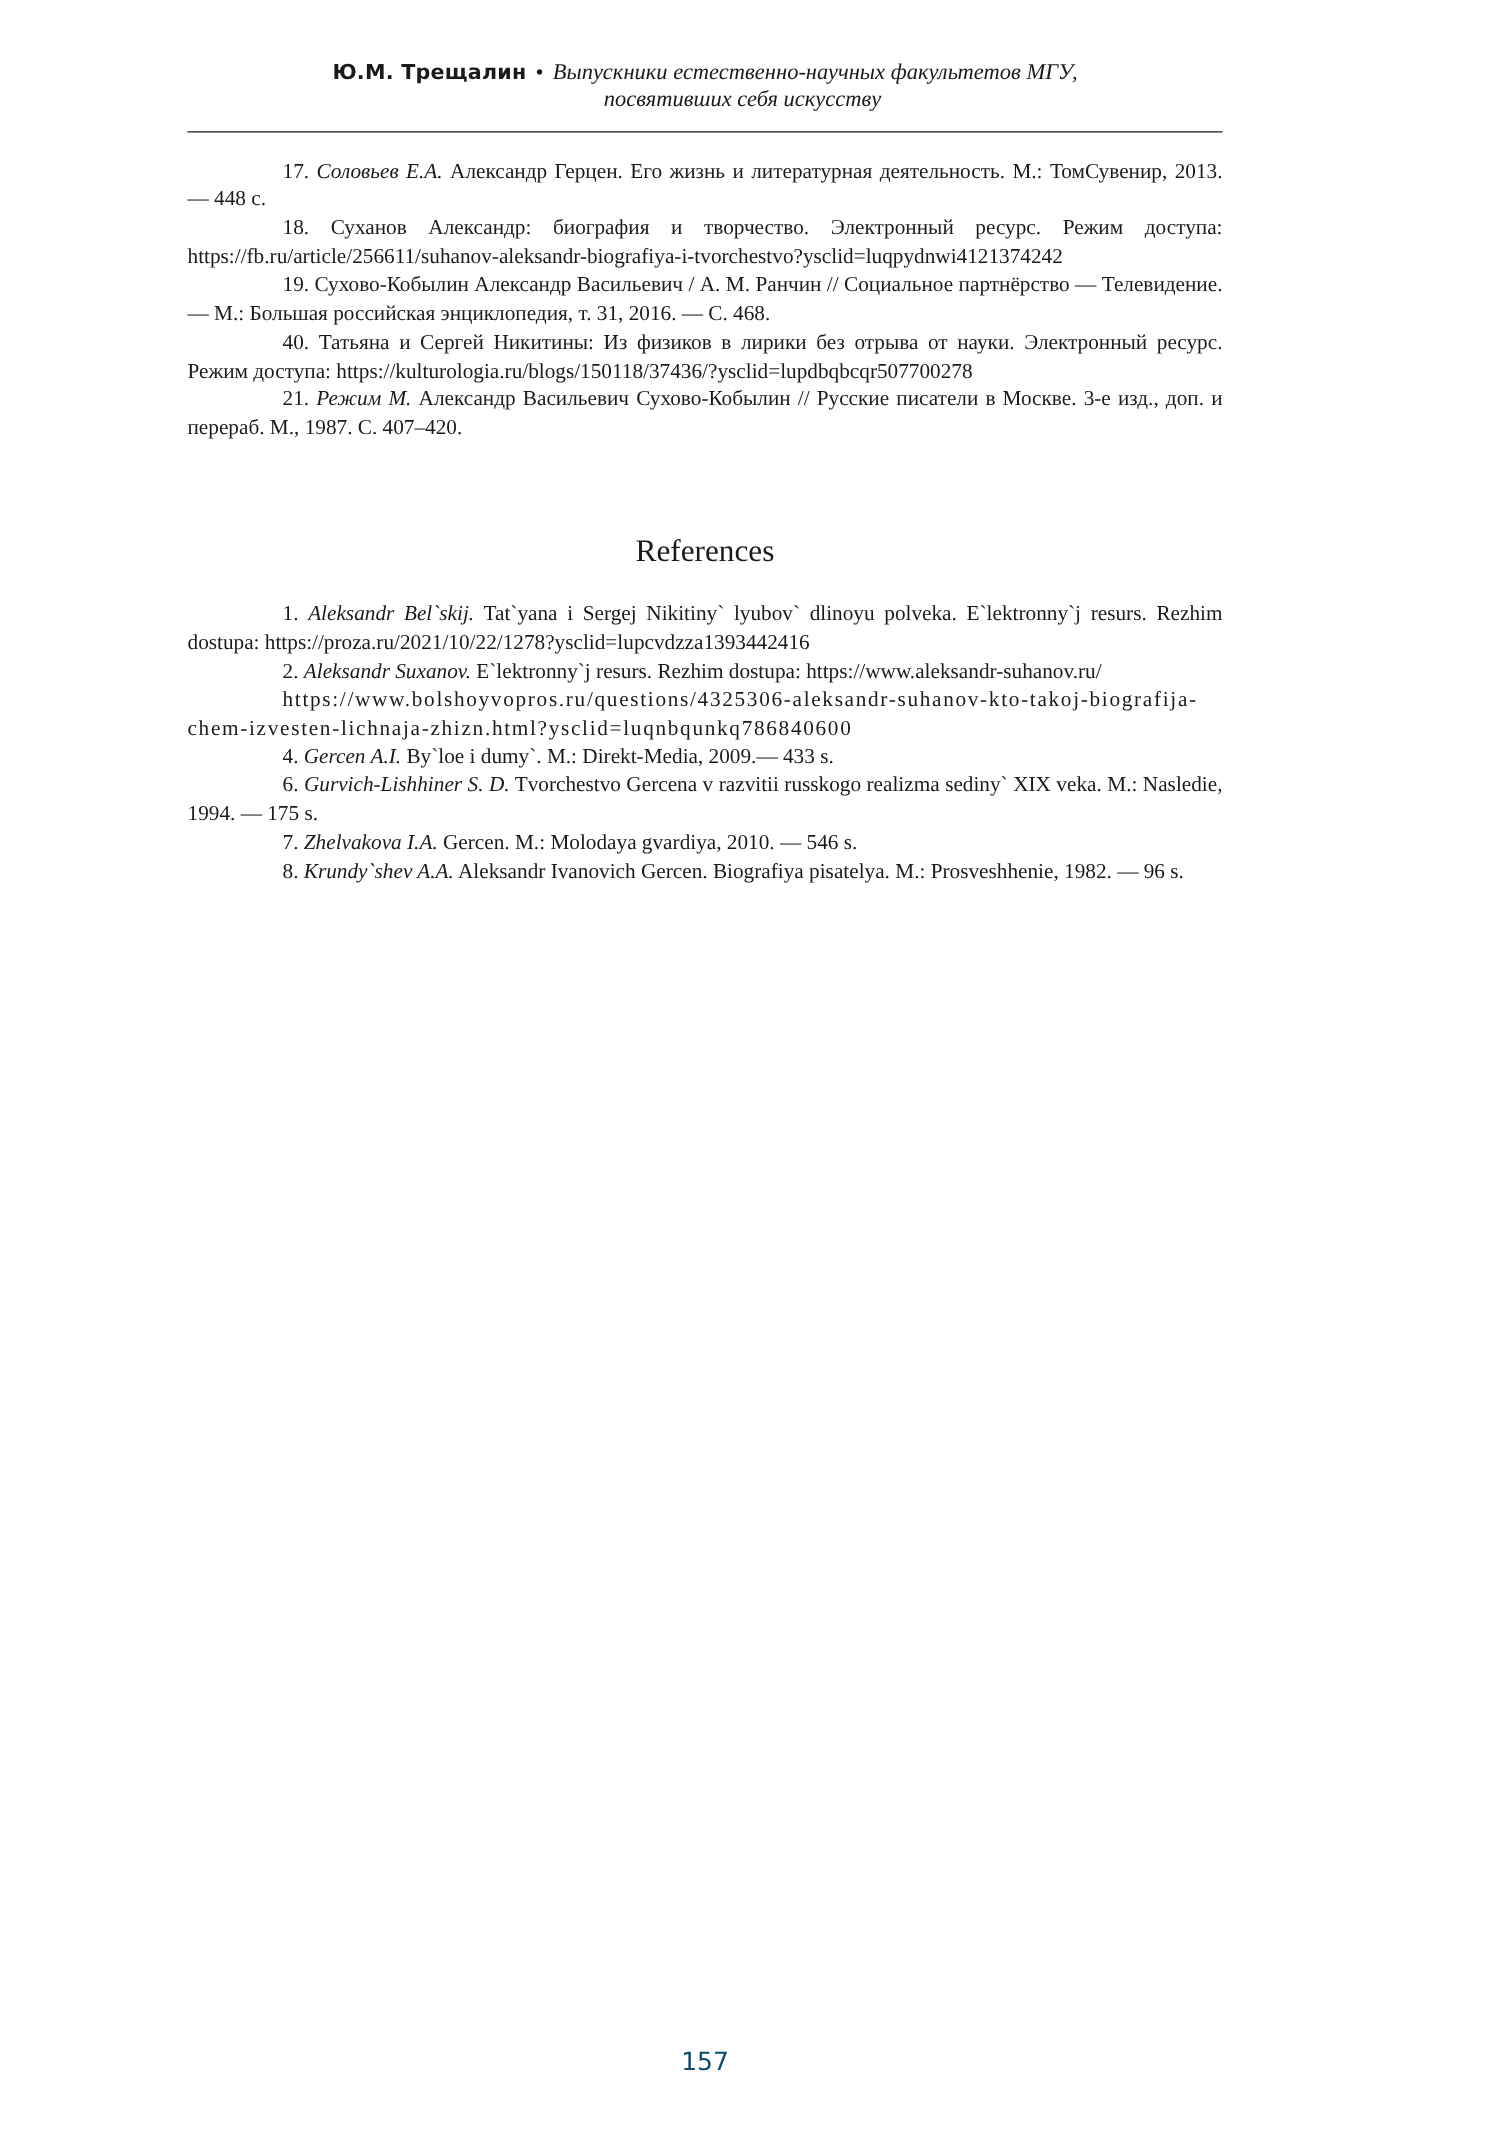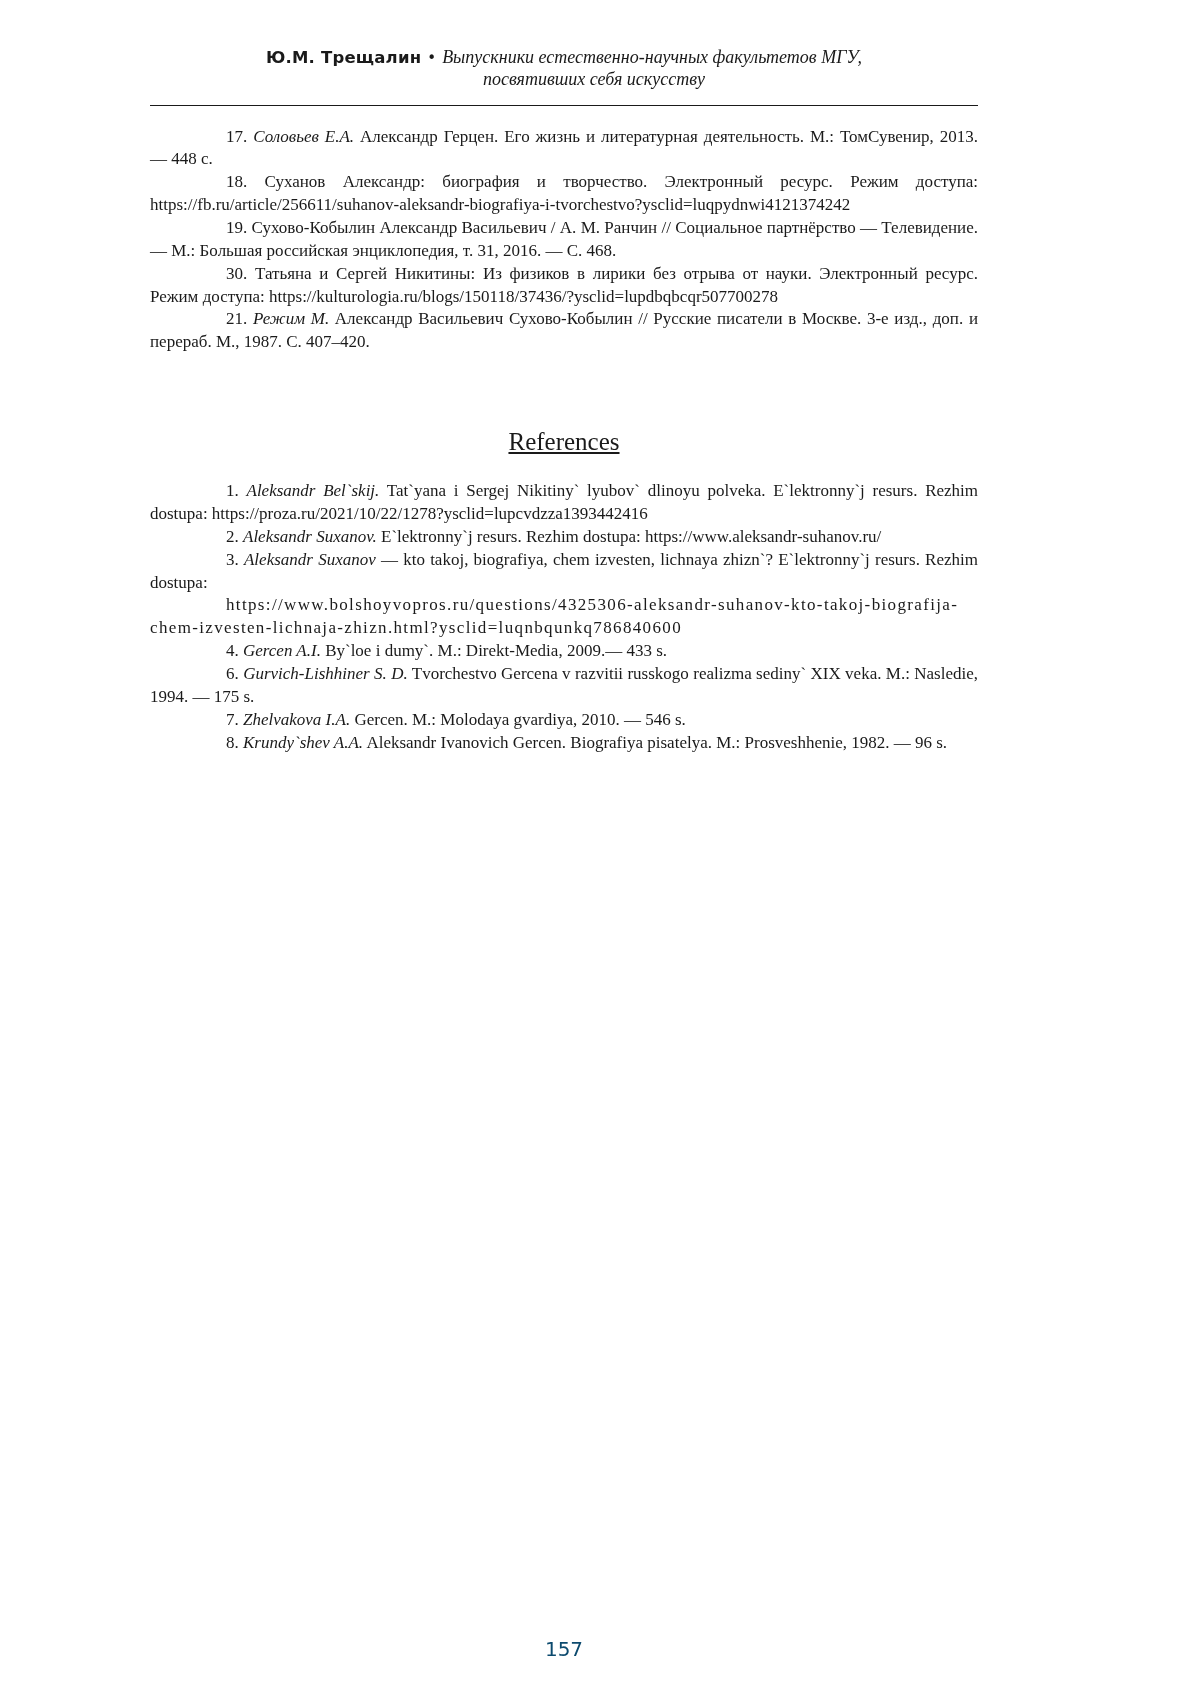--- a/index.html
+++ b/index.html
@@ -60,21 +60,20 @@
     line-height: 1.345;
     text-indent: 76px;
     hyphens: manual;
   }
   .it { font-style: italic; }
   .refs-heading {
     text-align: center;
     font-size: 25px;
     margin: 0;
     padding: 0;
-    text-decoration: underline;
   }
   .gap-before-refs { height: 74px; }
   .gap-after-refs { height: 24px; }
   
   .tracked { letter-spacing: 1.35px; }
   .pagenum {
     position: absolute;
     left: 0;
     right: 0;
     bottom: 42px;
@@ -100,39 +99,38 @@
   <hr class="rule">
 
   <div class="block-group">
 
     <p class="para"><span>17.</span> <span class="it">Соловьев Е.А.</span><span> Александр Герцен. Его жизнь и литератур­ная деятельность. М.: ТомСувенир, 2013. — 448 с.</span></p>
 
     <p class="para"><span>18.</span><span> Суханов Александр: биография и творчество. Электрон­ный ресурс. Режим доступа:   https://fb.ru/article/256611/suhanov-aleksandr-biografiya-i-tvorchestvo?ysclid=luqpydnwi4121374242</span></p>
 
     <p class="para"><span>19.</span><span> Сухово-Кобылин Александр Васильевич / А. М. Ранчин // Социальное партнёрство — Телевидение. — М.: Большая россий­ская энциклопедия, т. 31, 2016. — С. 468.</span></p>
 
-    <p class="para"><span>30.</span><span> Татьяна и Сергей Никитины: Из физиков в лирики без отрыва от науки. Электронный ресурс. Режим доступа: https://kulturologia.ru/blogs/150118/37436/?ysclid=lupdbqbcqr507700278</span></p>
+    <p class="para"><span>40.</span><span> Татьяна и Сергей Никитины: Из физиков в лирики без отрыва от науки. Электронный ресурс. Режим доступа: https://kulturologia.ru/blogs/150118/37436/?ysclid=lupdbqbcqr507700278</span></p>
 
     <p class="para"><span>21.</span> <span class="it">Режим М.</span><span> Александр Васильевич Сухово-Кобылин // Русские писатели в Москве. 3-е изд., доп. и перераб. М., 1987. С. 407–420.</span></p>
 
   </div>
 
   <div class="gap-before-refs"></div>
 
   <p class="refs-heading">References</p>
 
   <div class="gap-after-refs"></div>
 
   <div class="block-group">
 
     <p class="para"><span>1.</span> <span class="it">Aleksandr Bel`skij.</span><span> Tat`yana i Sergej Nikitiny` lyubov` dlinoyu polveka. E`lektronny`j resurs. Rezhim dostupa: https://proza.ru/2021/10/22/1278?ysclid=lupcvdzza1393442416</span></p>
 
     <p class="para"><span>2.</span> <span class="it">Aleksandr Suxanov.</span><span> E`lektronny`j resurs. Rezhim dostupa: https://www.aleksandr-suhanov.ru/</span></p>
 
-    <p class="para"><span>3.</span> <span class="it">Aleksandr Suxanov</span><span> — kto takoj, biografiya, chem izvesten, lichnaya zhizn`? E`lektronny`j resurs. Rezhim dostupa:</span></p>
 
     <p class="para tracked">https://www.bolshoyvopros.ru/questions/4325306-aleksandr-suhanov-kto-takoj-biografija-chem-izvesten-lichnaja-zhizn.html?ysclid=luqnbqunkq786840600</p>
 
     <p class="para"><span>4.</span> <span class="it">Gercen A.I.</span><span> By`loe i dumy`. M.: Direkt-Media, 2009.— 433 s.</span></p>
 
 
     <p class="para"><span>6.</span> <span class="it">Gurvich-Lishhiner S. D.</span><span> Tvorchestvo Gercena v razvitii russkogo realizma sediny` XIX veka. M.: Nasledie, 1994. — 175 s.</span></p>
 
     <p class="para"><span>7.</span> <span class="it">Zhelvakova I.A.</span><span> Gercen. M.: Molodaya gvardiya, 2010. — 546 s.</span></p>
 

